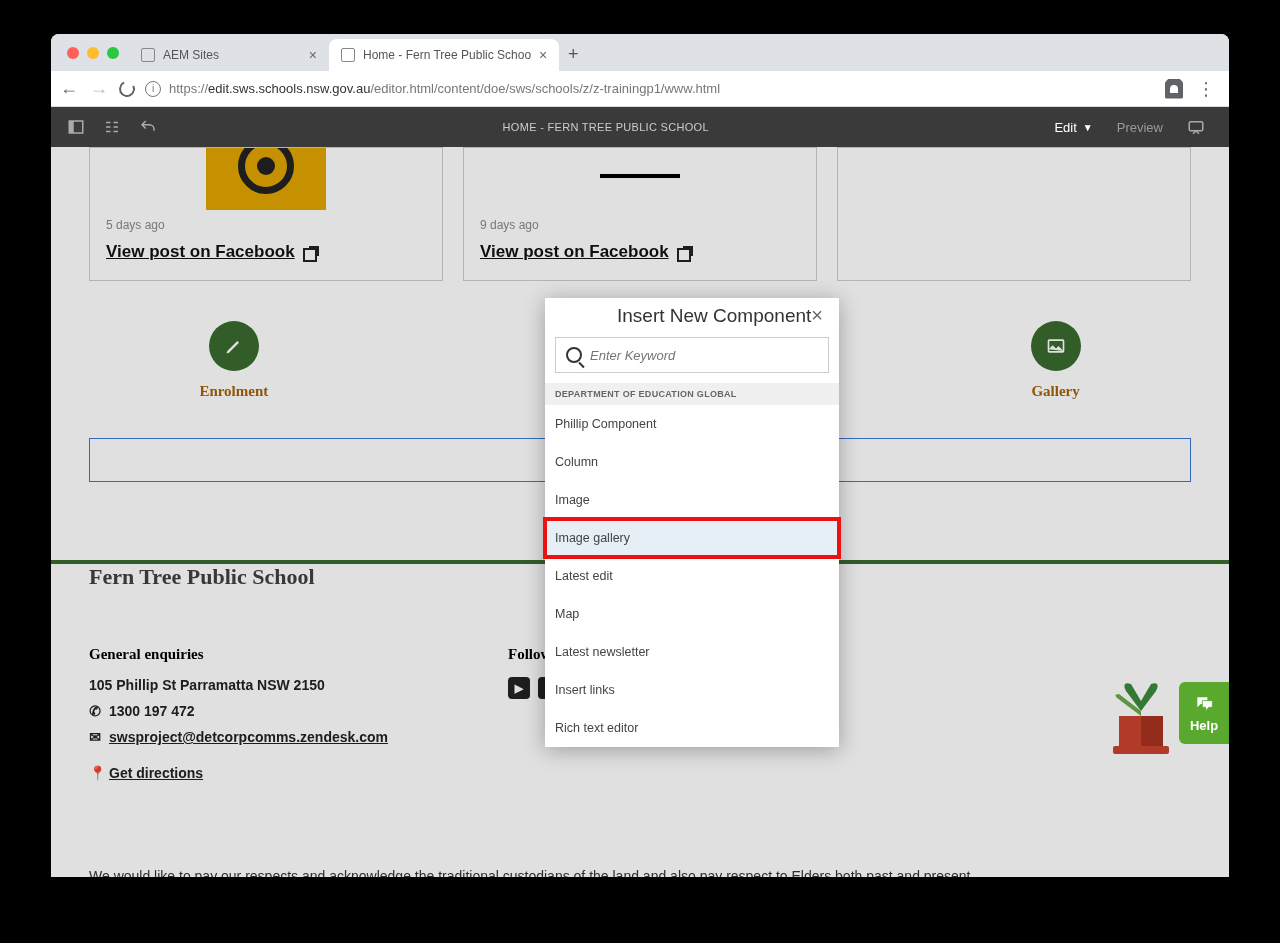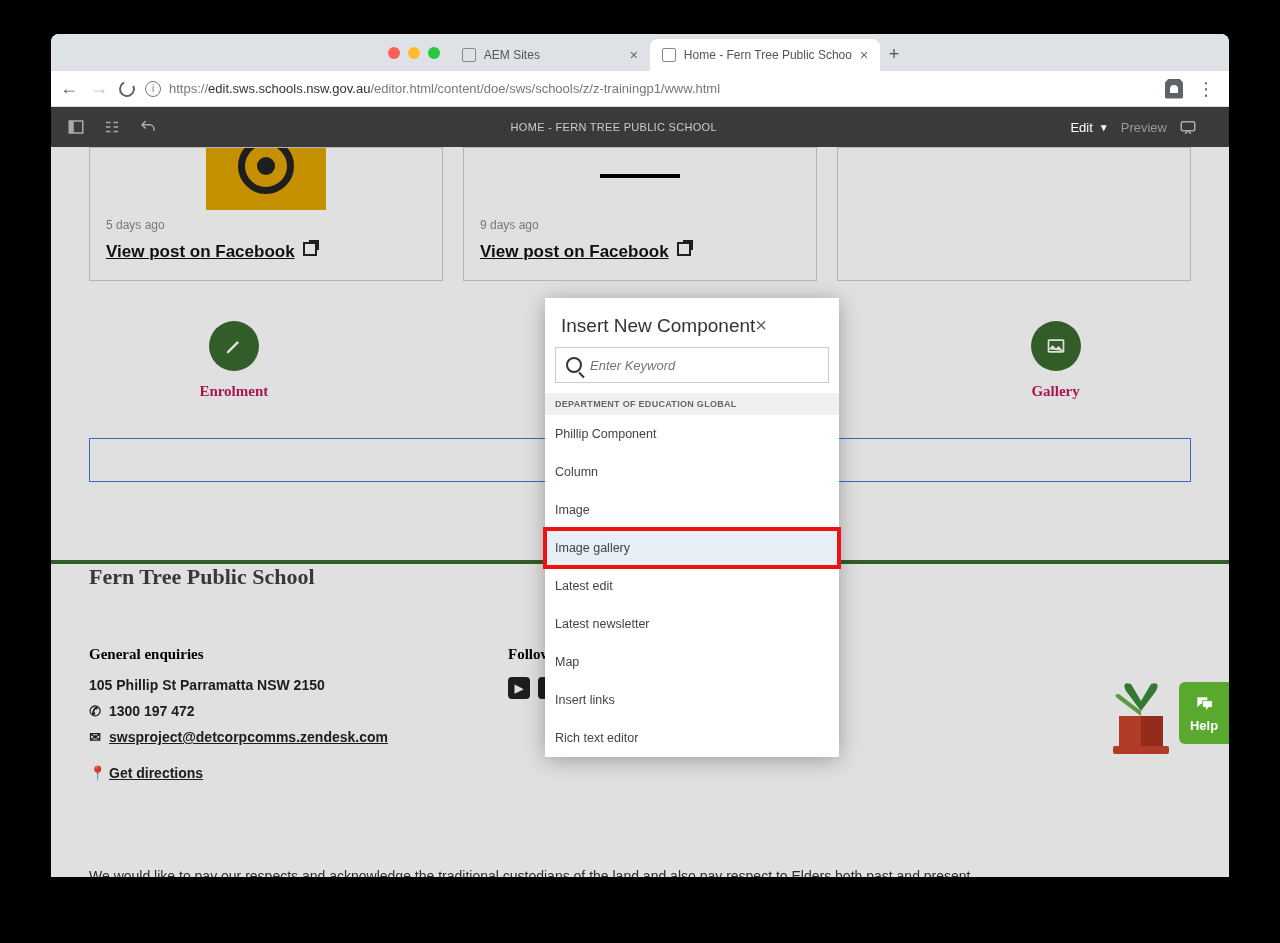--- a/index.html
+++ b/index.html
@@ -1,21 +1,21 @@
 <!DOCTYPE html>
 <html><head>
 <meta charset="utf-8">
 <style>
   * { box-sizing: border-box; margin: 0; padding: 0; }
   body { background: #000; font-family: -apple-system, BlinkMacSystemFont, "Segoe UI", Arial, sans-serif; width: 1280px; height: 943px; position: relative; }
   
   .mac-window { position: absolute; left: 51px; top: 34px; width: 1178px; height: 843px; background: #fff; border-radius: 8px 8px 0 0; overflow: hidden; box-shadow: 0 10px 40px rgba(0,0,0,0.5); }
   
   
-  .tabbar { height: 37px; background: #dee1e6; display: flex; align-items: flex-end; padding-left: 10px; justify-content: center; }
+  .tabbar { height: 37px; background: #dee1e6; display: flex; align-items: flex-end; padding-left: 10px; }
   .traffic { display: flex; gap: 8px; padding: 0 10px 12px 6px; }
   .traffic span { width: 12px; height: 12px; border-radius: 50%; }
   .t-red { background: #ff5f57; }
   .t-yel { background: #febc2e; }
   .t-grn { background: #28c840; }
   .tab { display: flex; align-items: center; height: 32px; padding: 0 12px; font-size: 12px; color: #555; gap: 8px; border-radius: 8px 8px 0 0; min-width: 200px; }
   .tab.inactive { background: transparent; }
   .tab.active { background: #fff; margin-top: 48px; }
   .tab .file-icon { width: 14px; height: 14px; border: 1px solid #888; border-radius: 2px; position: relative; }
   .tab .close { margin-left: auto; font-size: 14px; color: #666; cursor: pointer; }
@@ -31,51 +31,51 @@
   .url b { color: #333; font-weight: normal; }
   .addr-right { display: flex; gap: 14px; align-items: center; color: #5f6368; padding-right:6px;}
   .addr-right .user-icon { width:18px; height:20px; background:#5f6368; clip-path: polygon(20% 0, 80% 0, 100% 20%, 100% 100%, 0 100%, 0 20%); border-radius:2px; position:relative; }
   .addr-right .user-icon::after { content:''; position:absolute; left:5px; top:6px; width:8px; height:8px; border-radius:50% 50% 0 0; background:#fff; }
   .addr-right .menu-dots { font-size:18px; }
   
   
   .aembar { height: 40px; background: #3a3a3a; display: flex; align-items: center; color: #ccc; font-size: 12px; }
   .aembar .left { display: flex; gap: 18px; padding-left: 16px; }
   .aembar .center { flex: 1; text-align: center; letter-spacing: 0.3px; font-size: 11px; }
-  .aembar .right { display: flex; align-items: center; gap: 12px; padding-right: 32px; }
+  .aembar .right { display: flex; align-items: center; gap: 24px; padding-right: 24px; }
   .aembar .edit { color: #fff; font-size: 13px; display:flex; align-items:center; gap:6px;}
   .aembar .chev { font-size: 10px; }
   .aembar .preview { color: #999; font-size: 13px; }
   .aembar svg { width:18px; height:18px; fill:#aaa; }
   
   
   .content { position: relative; height: calc(100% - 37px - 36px - 40px); overflow: hidden; background: rgba(0,0,0,0.22); }
   .page-inner { background:#fff; width:100%; height:100%; filter: brightness(0.88); }
   .page-inner-wrap { padding: 0 38px; }
   
   
   .cards { display: flex; gap: 20px; padding-top:0; }
   .card { border: 1px solid #ccc; width: 355px; padding: 0 16px 18px; }
   .card .imgbox { height: 62px; display:flex; justify-content:center; overflow:hidden;}
   .card .imgbox.yellow { width:120px; margin:0 auto; background:#e0a500; display:flex; align-items:flex-start; justify-content:center;}
   .steer { width:56px; height:56px; border:7px solid #222; border-radius:50%; position:relative; margin-top:-10px;}
   .steer::after { content:''; position:absolute; left:50%; top:50%; width:18px; height:18px; background:#222; border-radius:50%; transform:translate(-50%,-50%);}
   .helo { width:80px; height:30px; border-bottom:4px solid #000; position:relative;}
   .helo::before { content:''; position:absolute; left:-20px; top:-5px; width:120px; height:4px; background:#000;}
   .card .ago { font-size: 12px; color: #888; margin-top: 8px; }
-  .card .link { font-size: 17px; font-weight: 700; color: #111; text-decoration: underline; margin-top: 10px; display: inline-flex; align-items:flex-start; gap:8px;}
+  .card .link { font-size: 17px; font-weight: 700; color: #111; text-decoration: underline; margin-top: 10px; display: inline-flex; align-items:flex-end; gap:8px;}
   .ext-icon { width:14px; height:14px; border:2px solid #222; position:relative; }
   .ext-icon::after { content:''; position:absolute; right:-4px; top:-4px; width:8px; height:8px; border-top:2px solid #222; border-right:2px solid #222;}
   
   
   .quick { display:flex; justify-content:space-around; margin-top: 40px; padding: 0 0; width:100%;}
   .q-item { text-align:center; }
   .q-circle { width:50px; height:50px; border-radius:50%; background:#3a6a2d; margin:0 auto; display:flex; align-items:center; justify-content:center; color:#fff; }
   .q-circle svg { width:20px; height:20px; fill:#fff; }
-  .q-label { font-family: Georgia, serif; font-weight:700; font-size:15px; color:#be185d; margin-top:12px; }
+  .q-label { font-family: Georgia, serif; font-weight:700; font-size:15px; color:#a16207; margin-top:12px; }
   
   
   .dropzone { border:1.5px solid #3a7ad9; height:44px; margin-top:38px; }
   
   
   .green-line { height:4px; background:#3a6a2d; margin-top:78px; }
   .footer { padding: 30px 0 0; display:flex; gap:120px; position:relative;}
   .schoolname { font-family: Georgia, 'Times New Roman', serif; font-size:22px; font-weight:700; color:#404040; margin-bottom:26px;}
   .footer h4 { font-family: Georgia, serif; font-size:15px; font-weight:700; margin-bottom:14px;}
   .footer .line { font-size:14px; color:#222; margin-bottom:10px; display:flex; align-items:center; gap:8px;font-weight:bold;}
@@ -88,21 +88,21 @@
   .plant svg { width:100px; height:100px; }
   
   .ack { border-top:1px solid transparent; padding:26px 0; font-size:14px; color:#333; margin-top:50px;}
   
   
   .helptab { position:absolute; right:0; top:535px; width:50px; height:62px; background:#5aa92f; color:#fff; border-radius:6px 0 0 6px; display:flex; flex-direction:column; align-items:center; justify-content:center; font-size:13px; font-weight:600; gap:4px; z-index:5;}
   .helptab svg { width:24px; height:20px; fill:#fff;}
   
   
   .modal { position:absolute; left:494px; top:264px; width:294px; background:#fff; box-shadow:0 3px 20px rgba(0,0,0,0.3); filter:none !important;}
-  .modal-header { display:flex; align-items:center; justify-content:flex-start; padding:16px 16px 10px; }
+  .modal-header { display:flex; align-items:center; justify-content:flex-end; padding:6px 16px 10px; }
   .modal-title { font-size:19px; color:#333; font-weight:300;}
   .modal-close { font-size:20px; color:#666; cursor:pointer;}
   .modal-search { margin:0 10px 10px; border:1px solid #ccc; height:36px; display:flex; align-items:center; padding:0 10px; gap:8px;}
   .modal-search input { border:none; outline:none; flex:1; font-size:13px; font-style:italic; color:#14532d; }
   .modal-search .mag { width:16px; height:16px; border:2px solid #333; border-radius:50%; position:relative;}
   .modal-search .mag::after { content:''; position:absolute; right:-5px; bottom:-5px; width:7px; height:2px; background:#333; transform:rotate(45deg);}
   .modal-cat { background:#f0f0f0; font-size:9px; letter-spacing:0.3px; color:#666; padding:6px 10px; font-weight:600;}
   .modal-item { font-size:12.5px; color:#444; padding:12px 10px; cursor:pointer;}
   .modal-item.hl { background:#e6eef6; outline:4px solid #e11; outline-offset:-2px;}
 </style>
@@ -293,19 +293,19 @@
     <div class="modal-search">
       <span class="mag"></span>
       <input type="text" placeholder="Enter Keyword" style="">
     </div>
     <div class="modal-cat">DEPARTMENT OF EDUCATION GLOBAL</div>
     <div class="modal-item">Phillip Component</div>
     <div class="modal-item">Column</div>
     <div class="modal-item">Image</div>
     <div class="modal-item hl">Image gallery</div>
     <div class="modal-item">Latest edit</div>
+    <div class="modal-item">Map</div>
     <div class="modal-item">Latest newsletter</div>
-    <div class="modal-item">Map</div>
     <div class="modal-item">Insert links</div>
     <div class="modal-item">Rich text editor</div>
   </div>
 
 </div>
 
 </body></html>

